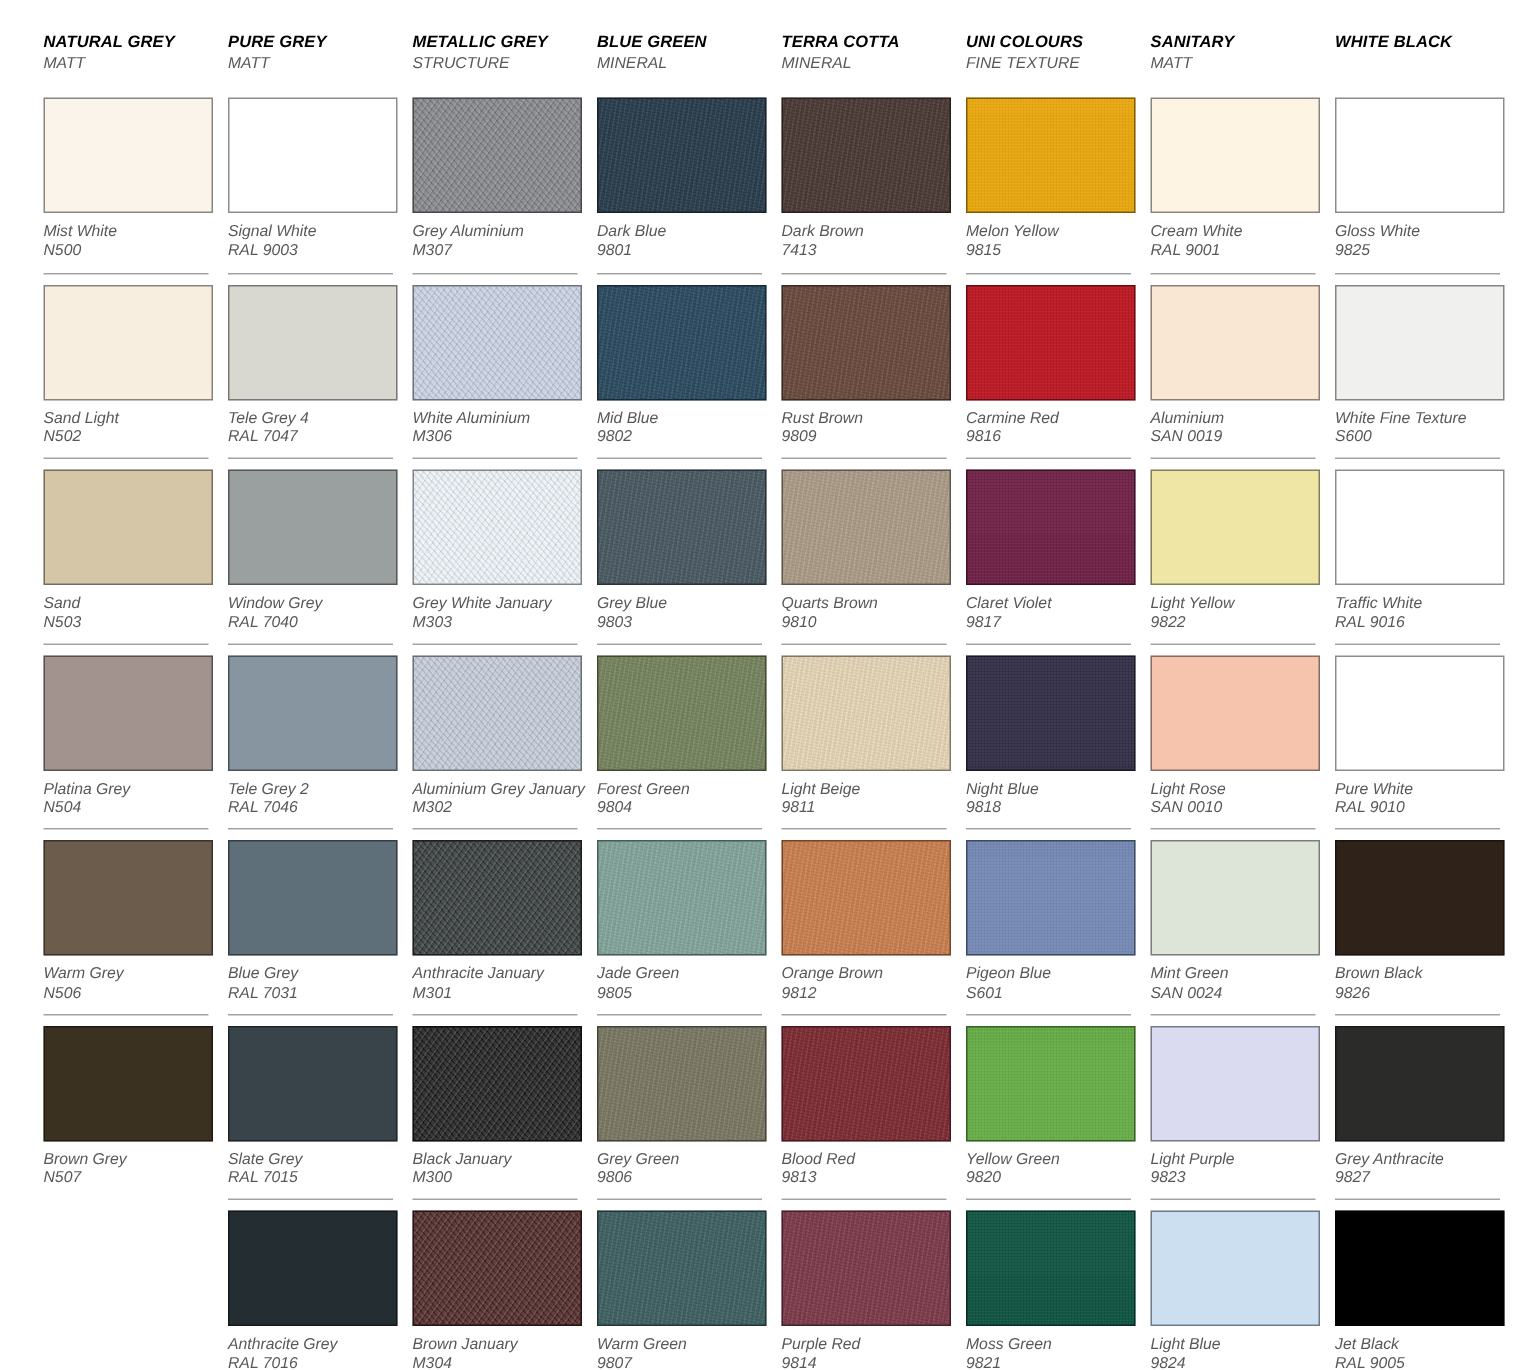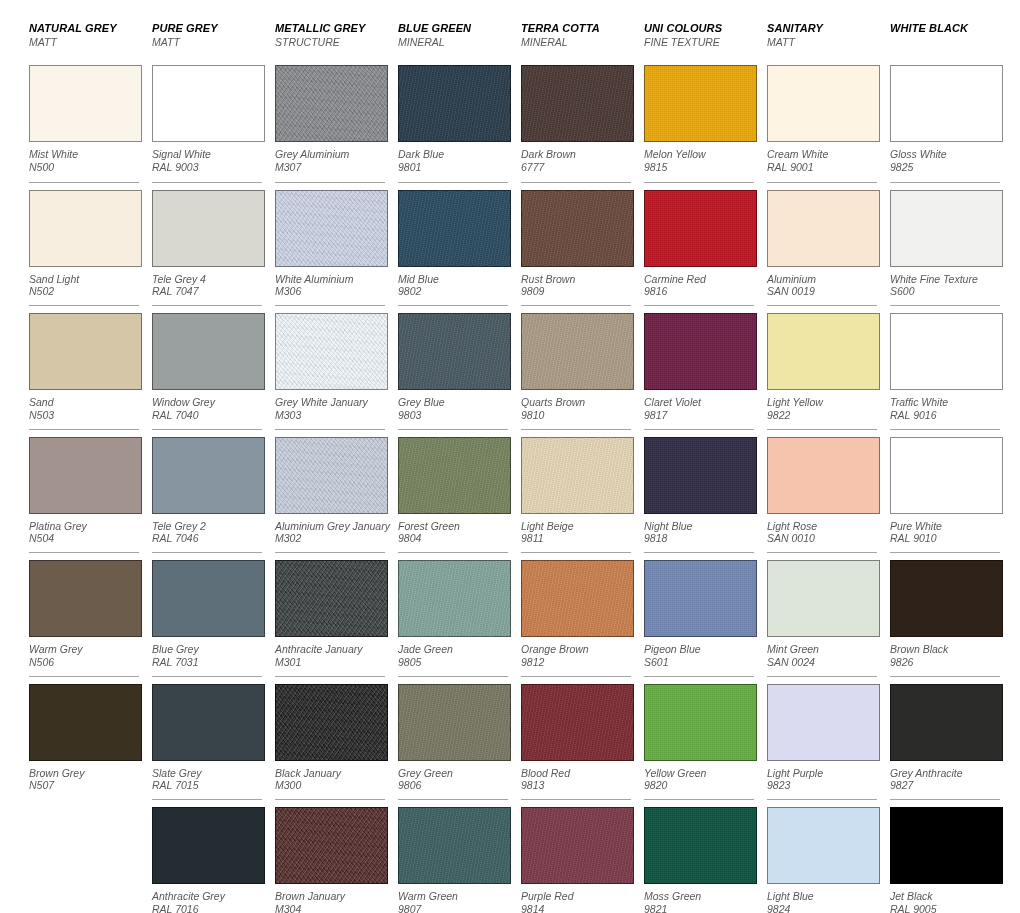--- a/index.html
+++ b/index.html
@@ -434,21 +434,21 @@
           <div class="col-sub">MINERAL</div>
         </div>
         <div class="cell">
           <div class="swatch-wrap">
             <div class="swatch" style="background: rgb(76, 58, 54);">
               <div class="tex tex-mineral"></div>
             </div>
           </div>
           <div class="caption">
             <span class="cap-name">Dark Brown</span>
-            <span class="cap-code">6777</span>
+            <span class="cap-code">7413</span>
           </div>
         </div>
         <div class="cell sep">
           <div class="swatch-wrap">
             <div class="swatch" style="background: rgb(107, 75, 62);">
               <div class="tex tex-mineral"></div>
             </div>
           </div>
           <div class="caption">
             <span class="cap-name">Rust Brown</span>

